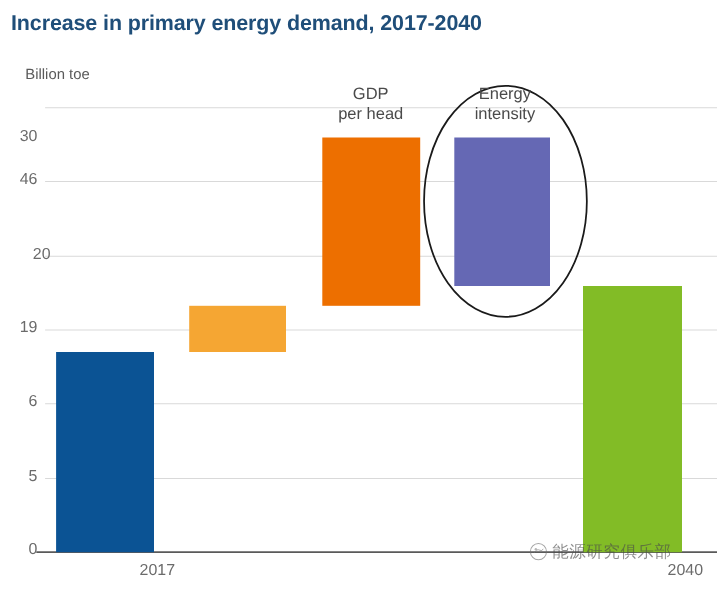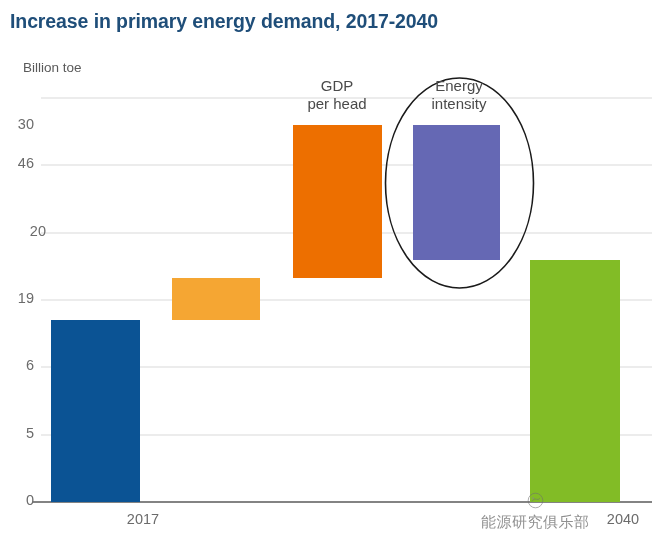--- a/index.html
+++ b/index.html
@@ -141,21 +141,21 @@
   <div class="bar-annotation" style="left:459px; top:77px;">
     <div>Energy</div>
     <div>intensity</div>
   </div>
 
   <div class="bar-annotation" style="left:337px; top:77px;">
     <div>GDP</div>
     <div>per head</div>
   </div>
 
-  <div class="watermark" style="left:481px; top:492px;flex-direction:column;">
+  <div class="watermark" style="left:481px; top:492px;">
     <svg class="watermark-logo" viewBox="0 0 20 20">
       <circle cx="10" cy="10" r="8.6" fill="none" stroke="#6f6f6f" stroke-width="1.1"></circle>
       <path d="M5.5 11.5 Q8 6.5 11.5 8.5 Q14 10 15 7" fill="none" stroke="#6f6f6f" stroke-width="1"></path>
       <circle cx="7.2" cy="7.4" r="1.3" fill="#8a8a8a"></circle>
     </svg>
     <span class="watermark-text">能源研究俱乐部</span>
   </div>
 
 </div>
 

